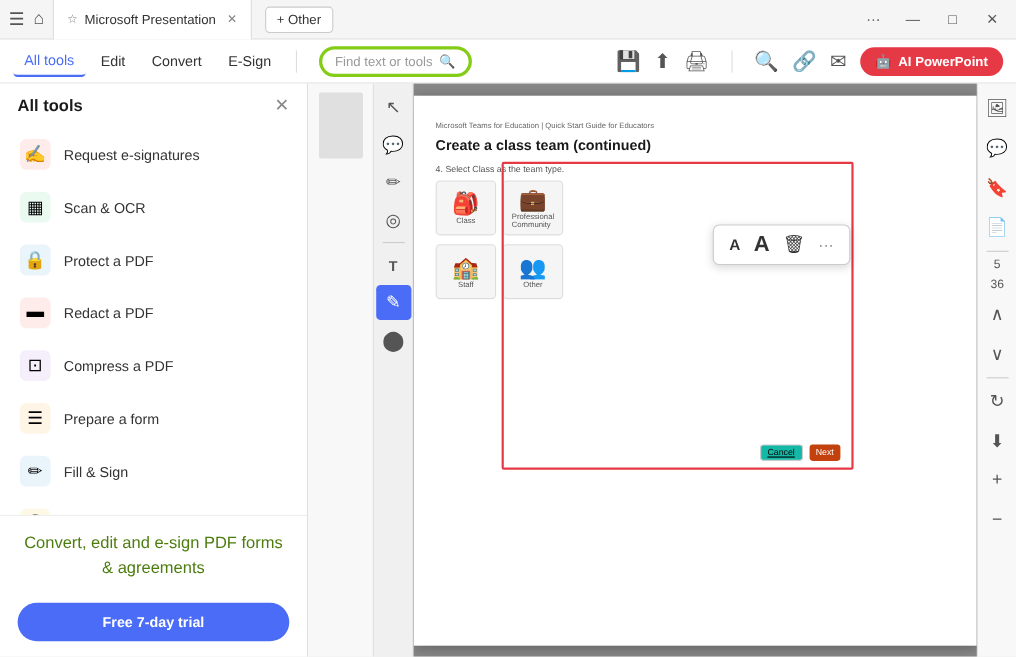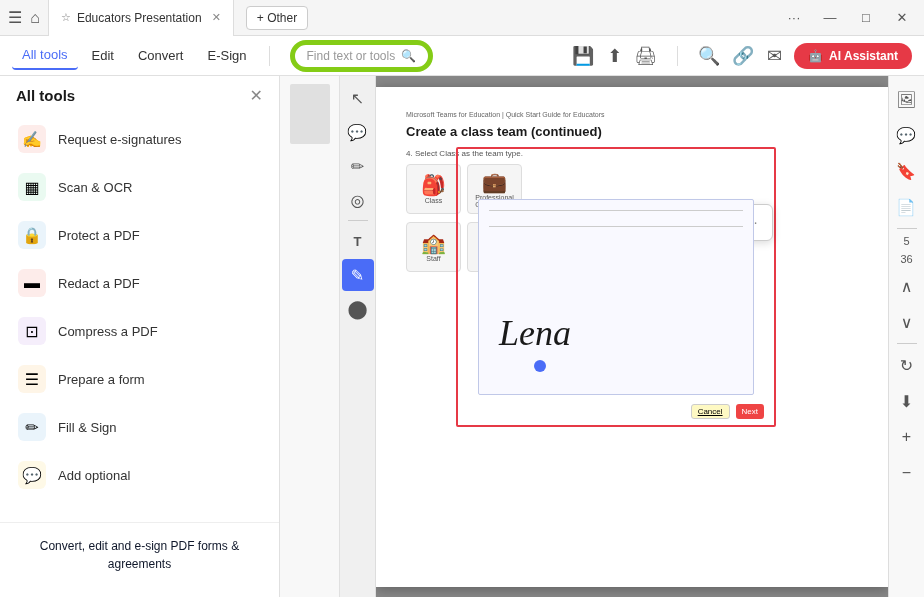--- a/index.html
+++ b/index.html
@@ -19,39 +19,39 @@
     .title-bar-right { margin-left: auto; display: flex; align-items: center; gap: 8px; }
     .win-btn { width: 28px; height: 20px; display: flex; align-items: center; justify-content: center; cursor: pointer; font-size: 13px; color: #555; border-radius: 3px; }
 
     
     .menu-bar {
       display: flex; align-items: center; height: 40px; background: #fff; border-bottom: 1px solid #e0e0e0; padding: 0 12px; gap: 4px;
     }
     .menu-item { padding: 6px 10px; font-size: 13px; color: #333; cursor: pointer; border-radius: 4px; }
     .menu-item.active { border-bottom: 2px solid #4a6cf7; color: #4a6cf7; font-weight: 500; }
     .menu-sep { width: 1px; height: 20px; background: #ddd; margin: 0 8px; }
-    .search-box { display: flex; align-items: center; gap: 6px; border: 5px solid #84cc16; border-radius: 20px; padding: 4px 12px; font-size: 12px; color: #999; cursor: pointer; margin-left: 8px; }
+    .search-box { display: flex; align-items: center; gap: 6px; border: 3px solid #84cc16; border-radius: 20px; padding: 4px 12px; font-size: 12px; color: #999; cursor: pointer; margin-left: 8px; }
     .toolbar-icons { margin-left: auto; display: flex; align-items: center; gap: 12px; }
     .toolbar-icon { color: #555; font-size: 18px; cursor: pointer; }
     .ai-btn { display: flex; align-items: center; gap: 6px; background: #e63946; color: #fff; border: none; border-radius: 20px; padding: 6px 14px; font-size: 12px; font-weight: 600; cursor: pointer; }
 
     
     .main-layout { display: flex; height: calc(597px - 76px); }
 
     
     .sidebar { width: 280px; background: #fff; border-right: 1px solid #e0e0e0; display: flex; flex-direction: column; overflow: hidden; flex-shrink: 0; }
     .sidebar-header { display: flex; align-items: center; justify-content: space-between; padding: 10px 16px; }
     .sidebar-title { font-size: 15px; font-weight: 700; color: #1a1a1a; }
     .sidebar-close { color: #888; cursor: pointer; font-size: 16px; }
     .sidebar-items { flex: 1; overflow-y: auto; padding: 0 8px; }
     .sidebar-item { display: flex; align-items: center; gap: 12px; padding: 10px 10px; border-radius: 6px; cursor: pointer; }
     .sidebar-item-icon { width: 28px; height: 28px; border-radius: 6px; display: flex; align-items: center; justify-content: center; font-size: 16px; flex-shrink: 0; }
     .sidebar-item-label { font-size: 13px; color: #333; }
     .sidebar-footer { padding: 14px 16px; border-top: 1px solid #eee; text-align: center; }
-    .sidebar-footer-text { font-size: 12px; color: #0f172a; margin-bottom: 10px; line-height: 1.5; }
+    .sidebar-footer-text { font-size: 15px; color: #4d7c0f; margin-bottom: 20px; line-height: 1.5; }
     .free-trial-btn { background: #4a6cf7; color: #fff; border: none; border-radius: 20px; padding: 10px 28px; font-size: 13px; font-weight: 600; cursor: pointer; width: 100%; }
 
     
     .thumb-pane { width: 60px; background: #f8f8f8; border-right: 1px solid #e0e0e0; display: flex; flex-direction: column; align-items: center; padding: 8px 4px; gap: 4px; overflow-y: auto; }
     .thumb-scroll { width: 40px; height: 60px; background: #e0e0e0; border-radius: 2px; display: flex; align-items: center; justify-content: center; font-size: 8px; color: #999; }
 
     
     .tool-col { width: 36px; background: #f0f0f0; border-right: 1px solid #ddd; display: flex; flex-direction: column; align-items: center; padding: 6px 0; gap: 2px; }
     .tool-btn { width: 32px; height: 32px; display: flex; align-items: center; justify-content: center; border-radius: 4px; cursor: pointer; font-size: 16px; color: #555; }
     .tool-btn.active { background: #4a6cf7; color: #fff; }
@@ -61,44 +61,44 @@
     .main-content { flex: 1; background: #888; display: flex; align-items: center; justify-content: center; overflow: hidden; position: relative; }
     .page-canvas { background: #fff; width: 520px; height: 500px; box-shadow: 0 2px 12px rgba(0,0,0,0.3); position: relative; overflow: hidden; }
 
     
     .right-panel { width: 36px; background: #f8f8f8; border-left: 1px solid #ddd; display: flex; flex-direction: column; align-items: center; padding: 8px 0; gap: 6px; }
     .right-btn { width: 30px; height: 30px; display: flex; align-items: center; justify-content: center; cursor: pointer; border-radius: 4px; font-size: 16px; color: #555; }
     .page-num { font-size: 11px; color: #555; text-align: center; }
     .right-sep { width: 20px; height: 1px; background: #ccc; }
 
     
-    .pdf-page-content { padding: 24px 30px; font-size: 9px; color: #333; }
+    .pdf-page-content { padding: 24px 20px; font-size: 9px; color: #333; }
     .pdf-breadcrumb { font-size: 7px; color: #666; margin-bottom: 6px; }
     .pdf-heading { font-size: 13px; font-weight: 700; color: #1a1a1a; margin-bottom: 10px; }
     .annotation-overlay { position: absolute; top: 60px; left: 80px; width: 320px; height: 280px; border: 2.5px solid #e63946; border-radius: 2px; }
     .annotation-toolbar { position: absolute; top: 55px; left: 190px; display: flex; align-items: center; gap: 12px; background: #fff; border: 1px solid #ccc; border-radius: 6px; padding: 6px 14px; box-shadow: 0 2px 8px rgba(0,0,0,0.15); }
     .ann-tool-btn { font-size: 16px; color: #333; cursor: pointer; }
     .ann-tool-btn.more { font-size: 14px; color: #888; }
-    .cancel-btn-sm { font-size: 8px; border: 1px solid #ccc; background: #fef9c3; border-radius: 3px; padding: 2px 6px; cursor: pointer; text-decoration: underline; }
-    .save-btn-sm { font-size: 8px; border: none; background: #ef4444; color: #fff; border-radius: 3px; padding: 2px 6px; cursor: pointer; }
+    .cancel-btn-sm { font-size: 8px; border: 1px solid #ccc; background: #14b8a6; border-radius: 3px; padding: 2px 6px; cursor: pointer; text-decoration: underline; }
+    .save-btn-sm { font-size: 8px; border: none; background: #c2410c; color: #fff; border-radius: 3px; padding: 2px 6px; cursor: pointer; }
 
     
     .sidebar-items::-webkit-scrollbar { width: 4px; }
     .sidebar-items::-webkit-scrollbar-thumb { background: #ccc; border-radius: 2px; }
   </style>
 </head>
 <body>
 
 <div class="title-bar">
   <div class="title-bar-left">
     <span class="hamburger-icon">☰</span>
     <span class="home-icon">⌂</span>
     <div class="tab">
       <span class="star-icon">☆</span>
-      <span>Educators Presentation</span>
+      <span>Microsoft Presentation</span>
       <span class="close-icon">✕</span>
     </div>
     <button class="create-btn">+ Other</button>
   </div>
   <div class="title-bar-right">
     <span class="win-btn">···</span>
     <span class="win-btn">—</span>
     <span class="win-btn">□</span>
     <span class="win-btn close">✕</span>
   </div>
@@ -117,21 +117,21 @@
   <div class="toolbar-icons">
     <span class="toolbar-icon">💾</span>
     <span class="toolbar-icon">⬆</span>
     <span class="toolbar-icon">🖨</span>
     <div class="menu-sep"></div>
     <span class="toolbar-icon">🔍</span>
     <span class="toolbar-icon">🔗</span>
     <span class="toolbar-icon">✉</span>
     <button class="ai-btn">
       <span>🤖</span>
-      <span>AI Assistant</span>
+      <span>AI PowerPoint</span>
     </button>
   </div>
 </div>
 
 <div class="main-layout">
 
   <div class="sidebar">
     <div class="sidebar-header">
       <span class="sidebar-title">All tools</span>
       <span class="sidebar-close">✕</span>
@@ -167,20 +167,21 @@
         <span class="sidebar-item-label">Fill &amp; Sign</span>
       </div>
       <div class="sidebar-item">
         <div class="sidebar-item-icon" style="background:#fef9e7;">💬</div>
         <span class="sidebar-item-label">Add optional</span>
       </div>
 
     </div>
     <div class="sidebar-footer">
       <p class="sidebar-footer-text">Convert, edit and e-sign PDF forms &amp; agreements</p>
+      <button class="free-trial-btn">Free 7-day trial</button>
     </div>
   </div>
 
   <div class="thumb-pane">
     <div class="thumb-scroll"></div>
   </div>
 
   <div class="tool-col">
     <div class="tool-btn">↖</div>
     <div class="tool-btn">💬</div>
@@ -226,27 +227,20 @@
 
       <div class="annotation-overlay">
 
         <div class="annotation-toolbar">
           <span class="ann-tool-btn" style="font-size:14px;font-weight:bold;">A</span>
           <span class="ann-tool-btn" style="font-size:20px;font-weight:bold;">A</span>
           <span class="ann-tool-btn">🗑</span>
           <span class="ann-tool-btn more">···</span>
         </div>
 
-        <div style="position:absolute;top:50px;left:20px;right:20px;bottom:30px;background:#f9f9ff;border:1px solid #c0c8e8;border-radius:2px;">
-          <div style="position:absolute;bottom:40px;left:20px;font-size:36px;font-style:italic;font-family:Georgia,serif;color:#1a1a1a;">Lena</div>
-          <div style="position:absolute;bottom:22px;left:55px;width:12px;height:12px;background:#4a6cf7;border-radius:50%;"></div>
-
-          <div style="position:absolute;top:10px;left:10px;right:10px;height:1px;background:#ccc;"></div>
-          <div style="position:absolute;top:26px;left:10px;right:10px;height:1px;background:#ccc;"></div>
-        </div>
 
         <div style="position:absolute;bottom:6px;right:10px;display:flex;gap:6px;">
           <button class="cancel-btn-sm">Cancel</button>
           <button class="save-btn-sm">Next</button>
         </div>
       </div>
     </div>
   </div>
 
   <div class="right-panel">

